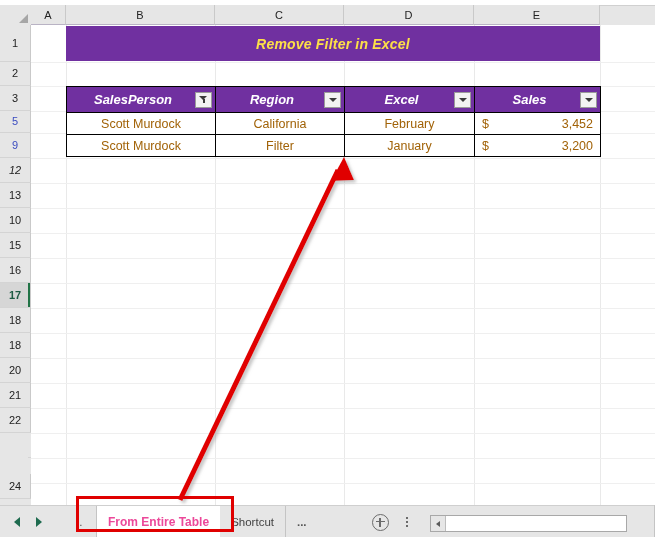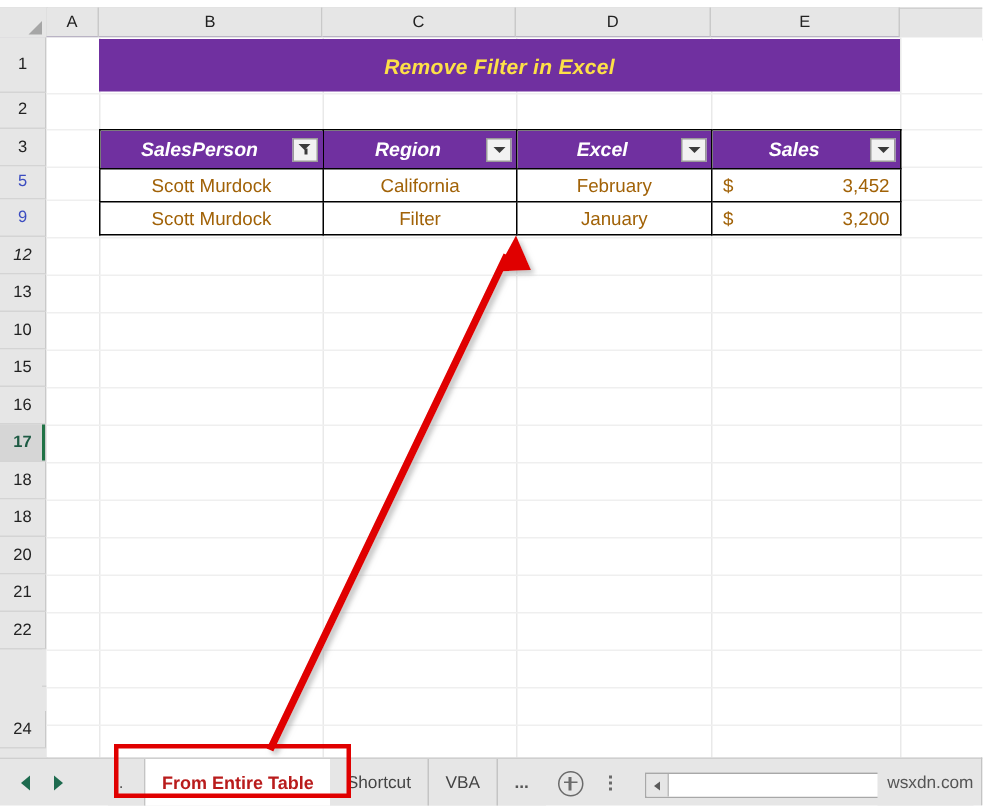--- a/index.html
+++ b/index.html
@@ -71,21 +71,21 @@
   
   .tabbar{position:absolute;left:0;top:505px;width:655px;height:32px;background:#e6e6e6;
           border-top:1px solid #cfcfcf;}
   .navbtns{position:absolute;left:14px;top:0;height:32px;display:flex;align-items:center;gap:16px;}
   .nav-tri-l{width:0;height:0;border-top:5px solid transparent;border-bottom:5px solid transparent;border-right:6px solid #1e6b4f;}
   .nav-tri-r{width:0;height:0;border-top:5px solid transparent;border-bottom:5px solid transparent;border-left:6px solid #1e6b4f;}
   .tabs{position:absolute;left:72px;top:0;height:32px;display:flex;align-items:stretch;}
   .tab{display:flex;align-items:center;padding:0 11px;font-size:11.5px;color:#444;
        border-right:1px solid #c4c4c4;background:#e6e6e6;}
   .tab.partial{padding:0 4px;color:#555;overflow:hidden;width:16px;}
-  .tab.active{background:#fff;color:#b91c1c;font-weight:bold;font-size:12px;border-right:none;}
+  .tab.active{background:#fff;color:#ec4899;font-weight:bold;font-size:12px;border-right:none;}
   .tab.clipped{overflow:hidden;width:34px;padding-right:0;}
   .tab-sel-box{position:absolute;left:76px;top:496px;width:158px;height:36px;
                border:3px solid #e00000;box-sizing:border-box;}
   .plusbtn{position:absolute;left:372px;top:0;height:32px;display:flex;align-items:center;}
   .circle-plus{width:15px;height:15px;border:1.3px solid #6b6b6b;border-radius:50%;position:relative;}
   .circle-plus:before,.circle-plus:after{content:"";position:absolute;background:#6b6b6b;}
   .circle-plus:before{left:3px;top:6.4px;width:9px;height:1.3px;}
   .circle-plus:after{top:3px;left:6.4px;height:9px;width:1.3px;}
   .dots{position:absolute;left:406px;top:0;height:32px;display:flex;flex-direction:column;
         justify-content:center;align-items:center;gap:2px;}
@@ -245,36 +245,34 @@
 
   <div class="tabbar">
     <div class="navbtns">
       <span class="nav-tri-l"></span>
       <span class="nav-tri-r"></span>
     </div>
     <div class="tabs">
       <div class="tab partial">..</div>
       <div class="tab active">From Entire Table</div>
       <div class="tab">Shortcut</div>
-      <div class="tab clipped">VBA</div>
       <div class="tab" style="border-right:none;font-weight:bold;color:#555;">...</div>
     </div>
     <div class="plusbtn">
       <span class="circle-plus"></span>
     </div>
     <div class="dots">
       <i></i>
         <i></i>
         <i></i>
     </div>
     <div class="hscroll">
       <span class="lbtn">
           <span class="ltri"></span>
         </span>
       <span class="track"></span>
     </div>
-    <div class="wm">wsxdn.com</div>
   </div>
   <div class="right-edge"></div>
 
   <div class="tab-sel-box"></div>
 
 </div>
 
 </body></html>

